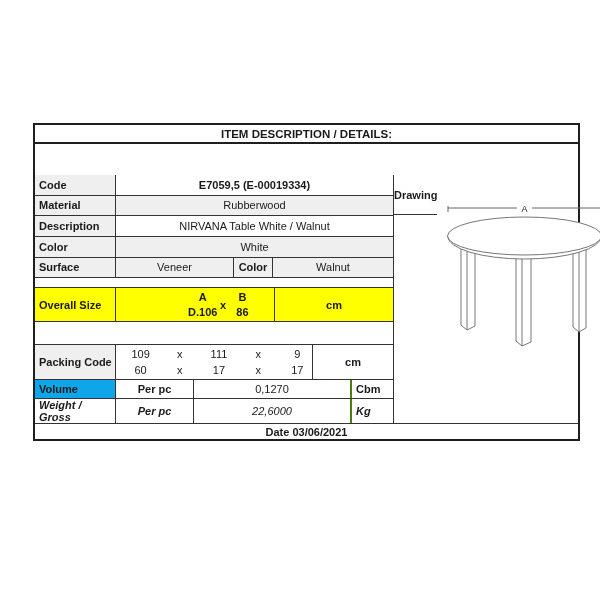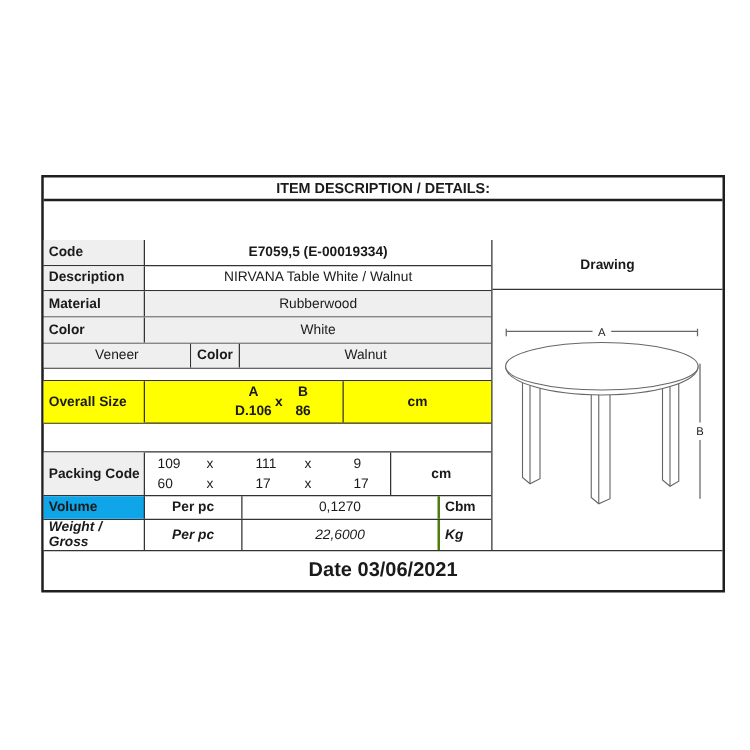--- a/index.html
+++ b/index.html
@@ -1,25 +1,25 @@
 <!DOCTYPE html>
 <html><head>
 <meta charset="utf-8">
 <style>
   * { box-sizing: border-box; margin: 0; padding: 0; }
   html, body { width: 600px; height: 600px; background: #ffffff; }
   body { font-family: "Liberation Sans", sans-serif; color: #1a1a1a; position: relative; }
 
-  .sheet { position: absolute; left: 33px; top: 140px; width: 547px; border: 2px solid #1f1f1f; background: #fff; }
+  .sheet { position: absolute; left: 33px; top: 123px; width: 547px; border: 2px solid #1f1f1f; background: #fff; }
 
   .sheet-header { height: 19px; border-bottom: 2px solid #1f1f1f; display: flex; align-items: center; justify-content: center; font-weight: bold; font-size: 11.5px; }
 
   .body { display: flex; height: 248px; margin-top: 31px; }
   .left-col { width: 358px; display: flex; flex-direction: column; }
-  .right-col { flex: 1; border-left: 1px solid #333; display: flex; flex-direction: column; }
+  .right-col { flex: 1; border-left: 1px solid #333; display: flex; flex-direction: row; }
 
   .row { display: flex; border-bottom: 1px solid #333; font-size: 11px; }
   .row.no-line { border-bottom: none; font-style: italic; }
   .h21 { height: 21px; }
   .h11 { height: 10px; border-bottom: 1px solid #333; }
   .h35 { height: 35px; }
   .h23 { height: 23px; }
   .h36 { height: 36px; }
   .h19 { height: 19px; }
   .grow { flex: 1; }
@@ -41,23 +41,23 @@
   .yellow { background: #ffff00; }
   .yellow .lbl { background: #ffff00; }
 
   .osize-vals { display: flex; align-items: center; padding-left: 20%; font-weight: bold; }
   .osize-col { width: 35%; display: flex; flex-direction: column; align-items: center; line-height: 15px; }
   .osize-x { width: 12%; text-align: center; }
   .osize-col.b { width: 33%; }
 
   .pack-vals { display: flex; flex-direction: column; justify-content: center; line-height: 16px; }
   .pack-line { display: flex; }
-  .pack-line span { width: 20%; text-align: left; padding-left: 10px; }
+  .pack-line span { width: 20%; text-align: center; padding-left: 10px; }
 
-  .date-row { height: 32px; border-top: 1px solid #333; display: flex; align-items: center; justify-content: center; font-weight: bold; font-size: 16px; }
+  .date-row { height: 16px; border-top: 1px solid #333; display: flex; align-items: center; justify-content: center; font-weight: bold; font-size: 11px; }
 
   .drawing-title { height: 40px; border-bottom: 1px solid #333; display: flex; align-items: center; justify-content: center; font-weight: bold; font-size: 11px; }
   .drawing-area { flex: 1; position: relative; }
   .drawing-area svg { position: absolute; left: 0; top: 0; }
 </style>
 </head>
 <body>
 
 <div class="sheet">
 
@@ -66,35 +66,36 @@
   <div class="body">
 
     <div class="left-col">
 
       <div class="row h21">
         <div class="cell lbl">Code</div>
         <div class="cell val bold">E7059,5 (E-00019334)</div>
       </div>
 
       <div class="row h21">
-        <div class="cell lbl">Description</div>
-        <div class="cell val">NIRVANA Table White / Walnut</div>
+        <div class="cell lbl">Material</div>
+        <div class="cell val graybg">Rubberwood</div>
       </div>
 
       <div class="row h21">
-        <div class="cell lbl">Material</div>
-        <div class="cell val graybg">Rubberwood</div>
+        <div class="cell lbl">Description</div>
+        <div class="cell val">NIRVANA Table White / Walnut</div>
       </div>
 
       <div class="row h21">
         <div class="cell lbl">Color</div>
         <div class="cell val graybg">White</div>
       </div>
 
       <div class="row h21">
+        <div class="cell lbl">Surface</div>
         <div class="cell w118 graybg">Veneer</div>
         <div class="cell w39 graybg bold">Color</div>
         <div class="cell val graybg">Walnut</div>
       </div>
 
       <div class="row h11"></div>
 
       <div class="row h35 yellow">
         <div class="cell lbl">Overall Size</div>
         <div class="w159 osize-vals">

